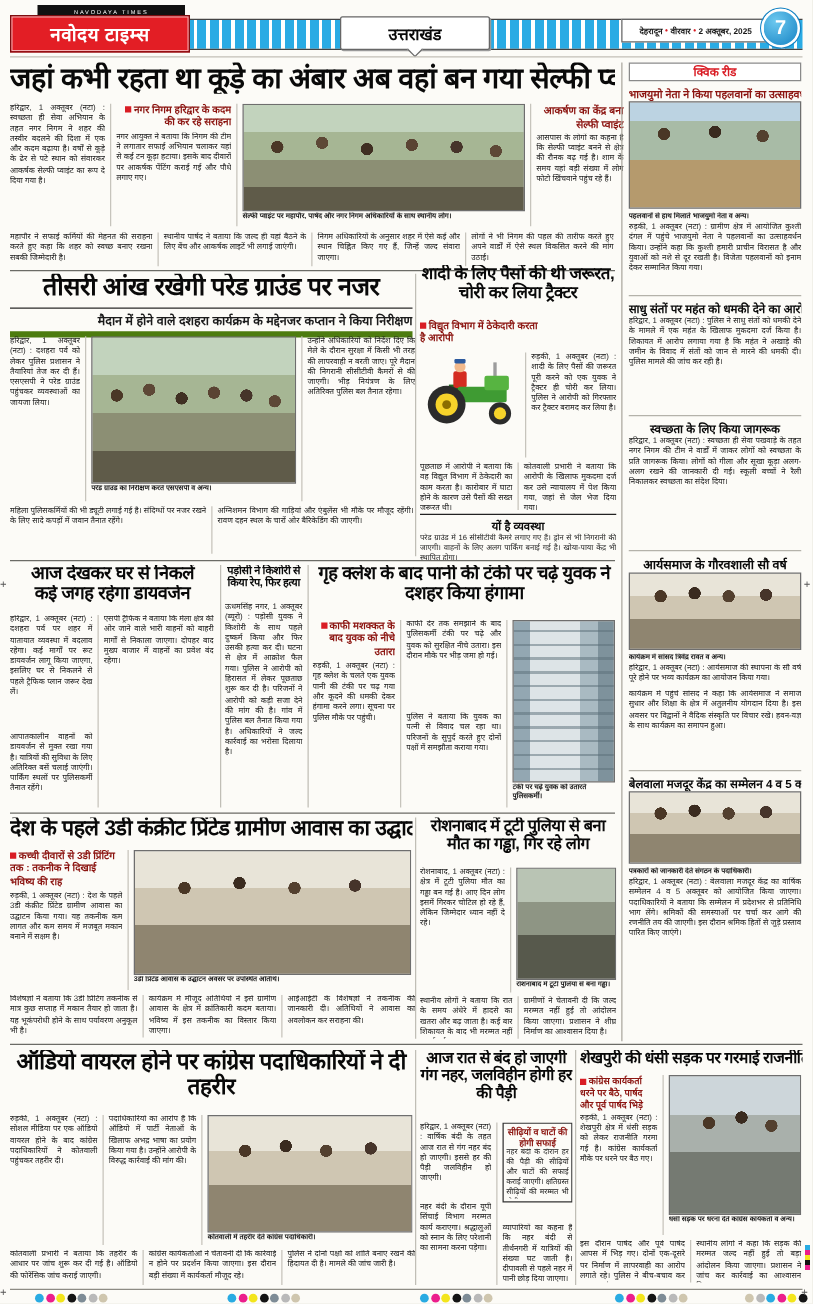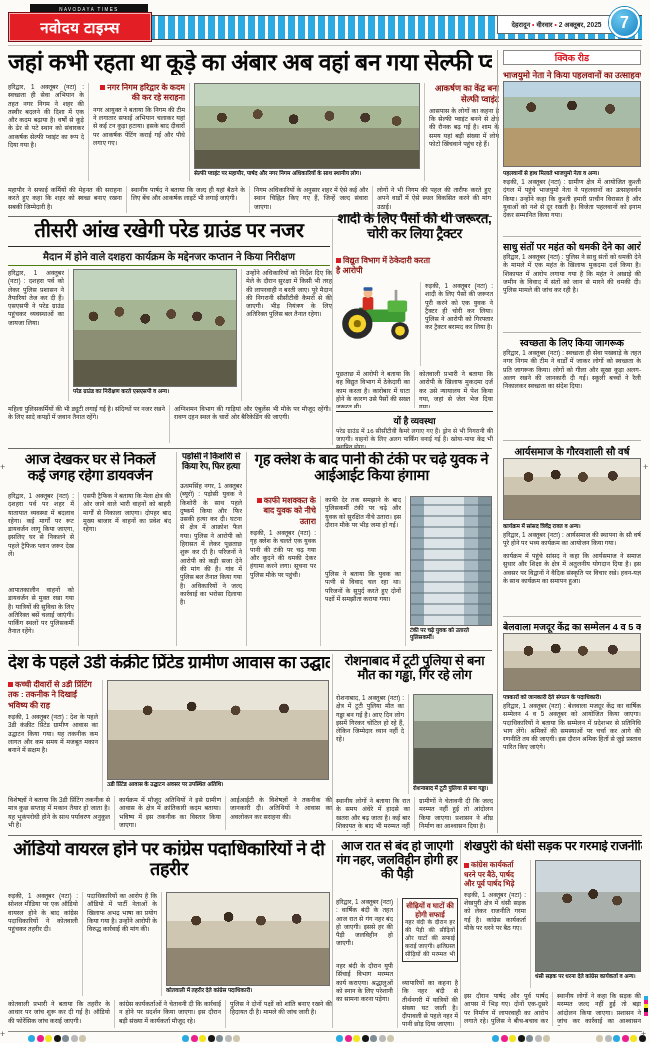--- a/index.html
+++ b/index.html
@@ -12,22 +12,22 @@
   .cols{display:flex;align-items:stretch;}
   .col{flex:none;min-width:0;overflow:hidden;}
   .col+.col{border-left:1px solid #c6c4bc;margin-left:4px;padding-left:4px;}
   .mhead{font-weight:800;color:#8c1511;font-size:8px;text-align:right;line-height:1.3;margin-bottom:2px;}
   .shead{font-weight:800;font-size:9.3px;text-align:center;white-space:nowrap;overflow:hidden;color:#0a0a0a;}
   .sq{display:inline-block;width:5px;height:5px;background:#d91c24;margin-right:2px;vertical-align:middle;}
   .cap{font-size:5.7px;font-weight:600;color:#171717;line-height:1.2;margin-top:1px;overflow:hidden;}
   .vrule{position:absolute;width:1px;background:#c0beb6;}
   .hrule{position:absolute;height:1px;background:#6b6b66;}
   .hline{height:1px;background:#b4b2aa;}
-  .barhead{border-top:1px solid #2a2a2a;border-bottom:1px solid #4d7c0f;font-weight:800;font-size:10px;
-           text-align:center;padding:2px 0;white-space:nowrap;overflow:hidden;}
+  .barhead{border-top:1px solid #2a2a2a;border-bottom:5px solid #4d7c0f;font-weight:800;font-size:10px;
+           text-align:right;padding:2px 0;white-space:nowrap;overflow:hidden;}
   .ph{border:1px solid #6e6e6e;box-sizing:border-box;}
   .ph-crowd{background:
     radial-gradient(circle 5px at 12% 40%,#4a3726 96%,transparent),
     radial-gradient(circle 5px at 28% 36%,#5d4836 96%,transparent),
     radial-gradient(circle 5px at 44% 42%,#3f2f22 96%,transparent),
     radial-gradient(circle 5px at 60% 38%,#5a4433 96%,transparent),
     radial-gradient(circle 5px at 76% 40%,#46342a 96%,transparent),
     radial-gradient(circle 5px at 90% 44%,#5d4836 96%,transparent),
     linear-gradient(180deg,#c2d3bd 0 26%,#a6b694 26% 52%,#8c8f74 52% 78%,#5f5b49 78% 100%);}
   .ph-wrestle{background:
@@ -65,20 +65,26 @@
   <div class="abs" style="left:30px;top:4px;width:118px;height:10px;background:#111;color:#fff;font-size:4.5px;
               letter-spacing:1.5px;display:flex;align-items:center;justify-content:center;">
     <span>NAVODAYA TIMES</span>
   </div>
   <div class="abs" style="left:8px;top:15px;width:634px;height:23px;border-top:1px solid #444;border-bottom:1px solid #444;
               background:repeating-linear-gradient(90deg,#2aabe4 0 7px,#ffffff 7px 10px);"></div>
   <div class="abs" style="left:8px;top:12px;width:142px;height:28px;background:#e31e25;border:1px solid #7d0d10;
               box-shadow:inset 0 0 0 1px rgba(255,255,255,.65);display:flex;align-items:center;justify-content:center;">
     <span style="color:#fff;font-weight:700;font-size:15px;letter-spacing:0.5px;">नवोदय टाइम्स</span>
   </div>
+  <div class="abs" style="left:272px;top:13px;width:118px;height:25px;background:#fff;border:1px solid #666;border-radius:2px;
+              box-shadow:1px 1px 0 #9a9a9a;display:flex;align-items:center;justify-content:center;">
+    <span style="font-weight:800;font-size:13px;color:#0a0a0a;">उत्तराखंड</span>
+    <span style="position:absolute;left:50%;bottom:-5px;width:8px;height:8px;background:#fff;
+                 border-right:1px solid #666;border-bottom:1px solid #666;transform:translateX(-50%) rotate(45deg);"></span>
+  </div>
   <div class="abs" style="left:497px;top:15px;width:117px;height:17px;background:#fff;border:1px solid #666;
               display:flex;align-items:center;justify-content:center;gap:2px;font-size:6.6px;font-weight:700;">
     <span>देहरादून</span>
     <span style="color:#d91c24;">•</span>
     <span>वीरवार</span>
     <span style="color:#d91c24;">•</span>
     <span>2 अक्तूबर, 2025</span>
   </div>
   <div class="abs" style="left:609px;top:7px;width:31px;height:31px;border-radius:50%;
               background:radial-gradient(circle at 35% 30%,#6cc8ef,#1583c4);border:2px solid #fff;
@@ -209,21 +215,21 @@
   </div>
   <div class="vrule" style="left:176px;top:452px;height:194px;"></div>
 
   <div class="abs" style="left:180px;top:452px;width:62px;height:194px;">
     <div class="hl" style="font-size:8.8px;height:30px;overflow:hidden;">पड़ोसी ने किशोरी से किया रेप, फिर हत्या</div>
     <div class="body" style="height:160px;">ऊधमसिंह नगर, 1 अक्तूबर (ब्यूरो) : पड़ोसी युवक ने किशोरी के साथ पहले दुष्कर्म किया और फिर उसकी हत्या कर दी। घटना से क्षेत्र में आक्रोश फैल गया। पुलिस ने आरोपी को हिरासत में लेकर पूछताछ शुरू कर दी है। परिजनों ने आरोपी को कड़ी सजा देने की मांग की है। गांव में पुलिस बल तैनात किया गया है। अधिकारियों ने जल्द कार्रवाई का भरोसा दिलाया है।</div>
   </div>
   <div class="vrule" style="left:246px;top:452px;height:194px;"></div>
 
   <div class="abs" style="left:250px;top:452px;width:243px;height:194px;">
-    <div class="hl" style="font-size:14.5px;height:40px;overflow:hidden;">गृह क्लेश के बाद पानी की टंकी पर चढ़े युवक ने आईआईट किया हंगामा</div>
+    <div class="hl" style="font-size:14.5px;height:40px;overflow:hidden;">गृह क्लेश के बाद पानी की टंकी पर चढ़े युवक ने दशहर किया हंगामा</div>
     <div class="cols abs" style="left:0;top:44px;width:243px;height:150px;">
       <div class="col" style="width:66px;">
         <div class="mhead"><span class="sq"></span><span>काफी मशक्कत के बाद युवक को नीचे उतारा</span></div>
         <div class="body" style="height:112px;">रुड़की, 1 अक्तूबर (नटा) : गृह क्लेश के चलते एक युवक पानी की टंकी पर चढ़ गया और कूदने की धमकी देकर हंगामा करने लगा। सूचना पर पुलिस मौके पर पहुंची।</div>
       </div>
       <div class="col" style="width:76px;">
         <div class="body" style="height:72px;">काफी देर तक समझाने के बाद पुलिसकर्मी टंकी पर चढ़े और युवक को सुरक्षित नीचे उतारा। इस दौरान मौके पर भीड़ जमा हो गई।</div>
         <div class="body" style="height:74px;margin-top:2px;">पुलिस ने बताया कि युवक का पत्नी से विवाद चल रहा था। परिजनों के सुपुर्द करते हुए दोनों पक्षों में समझौता कराया गया।</div>
       </div>
       <div class="col" style="width:82px;">

